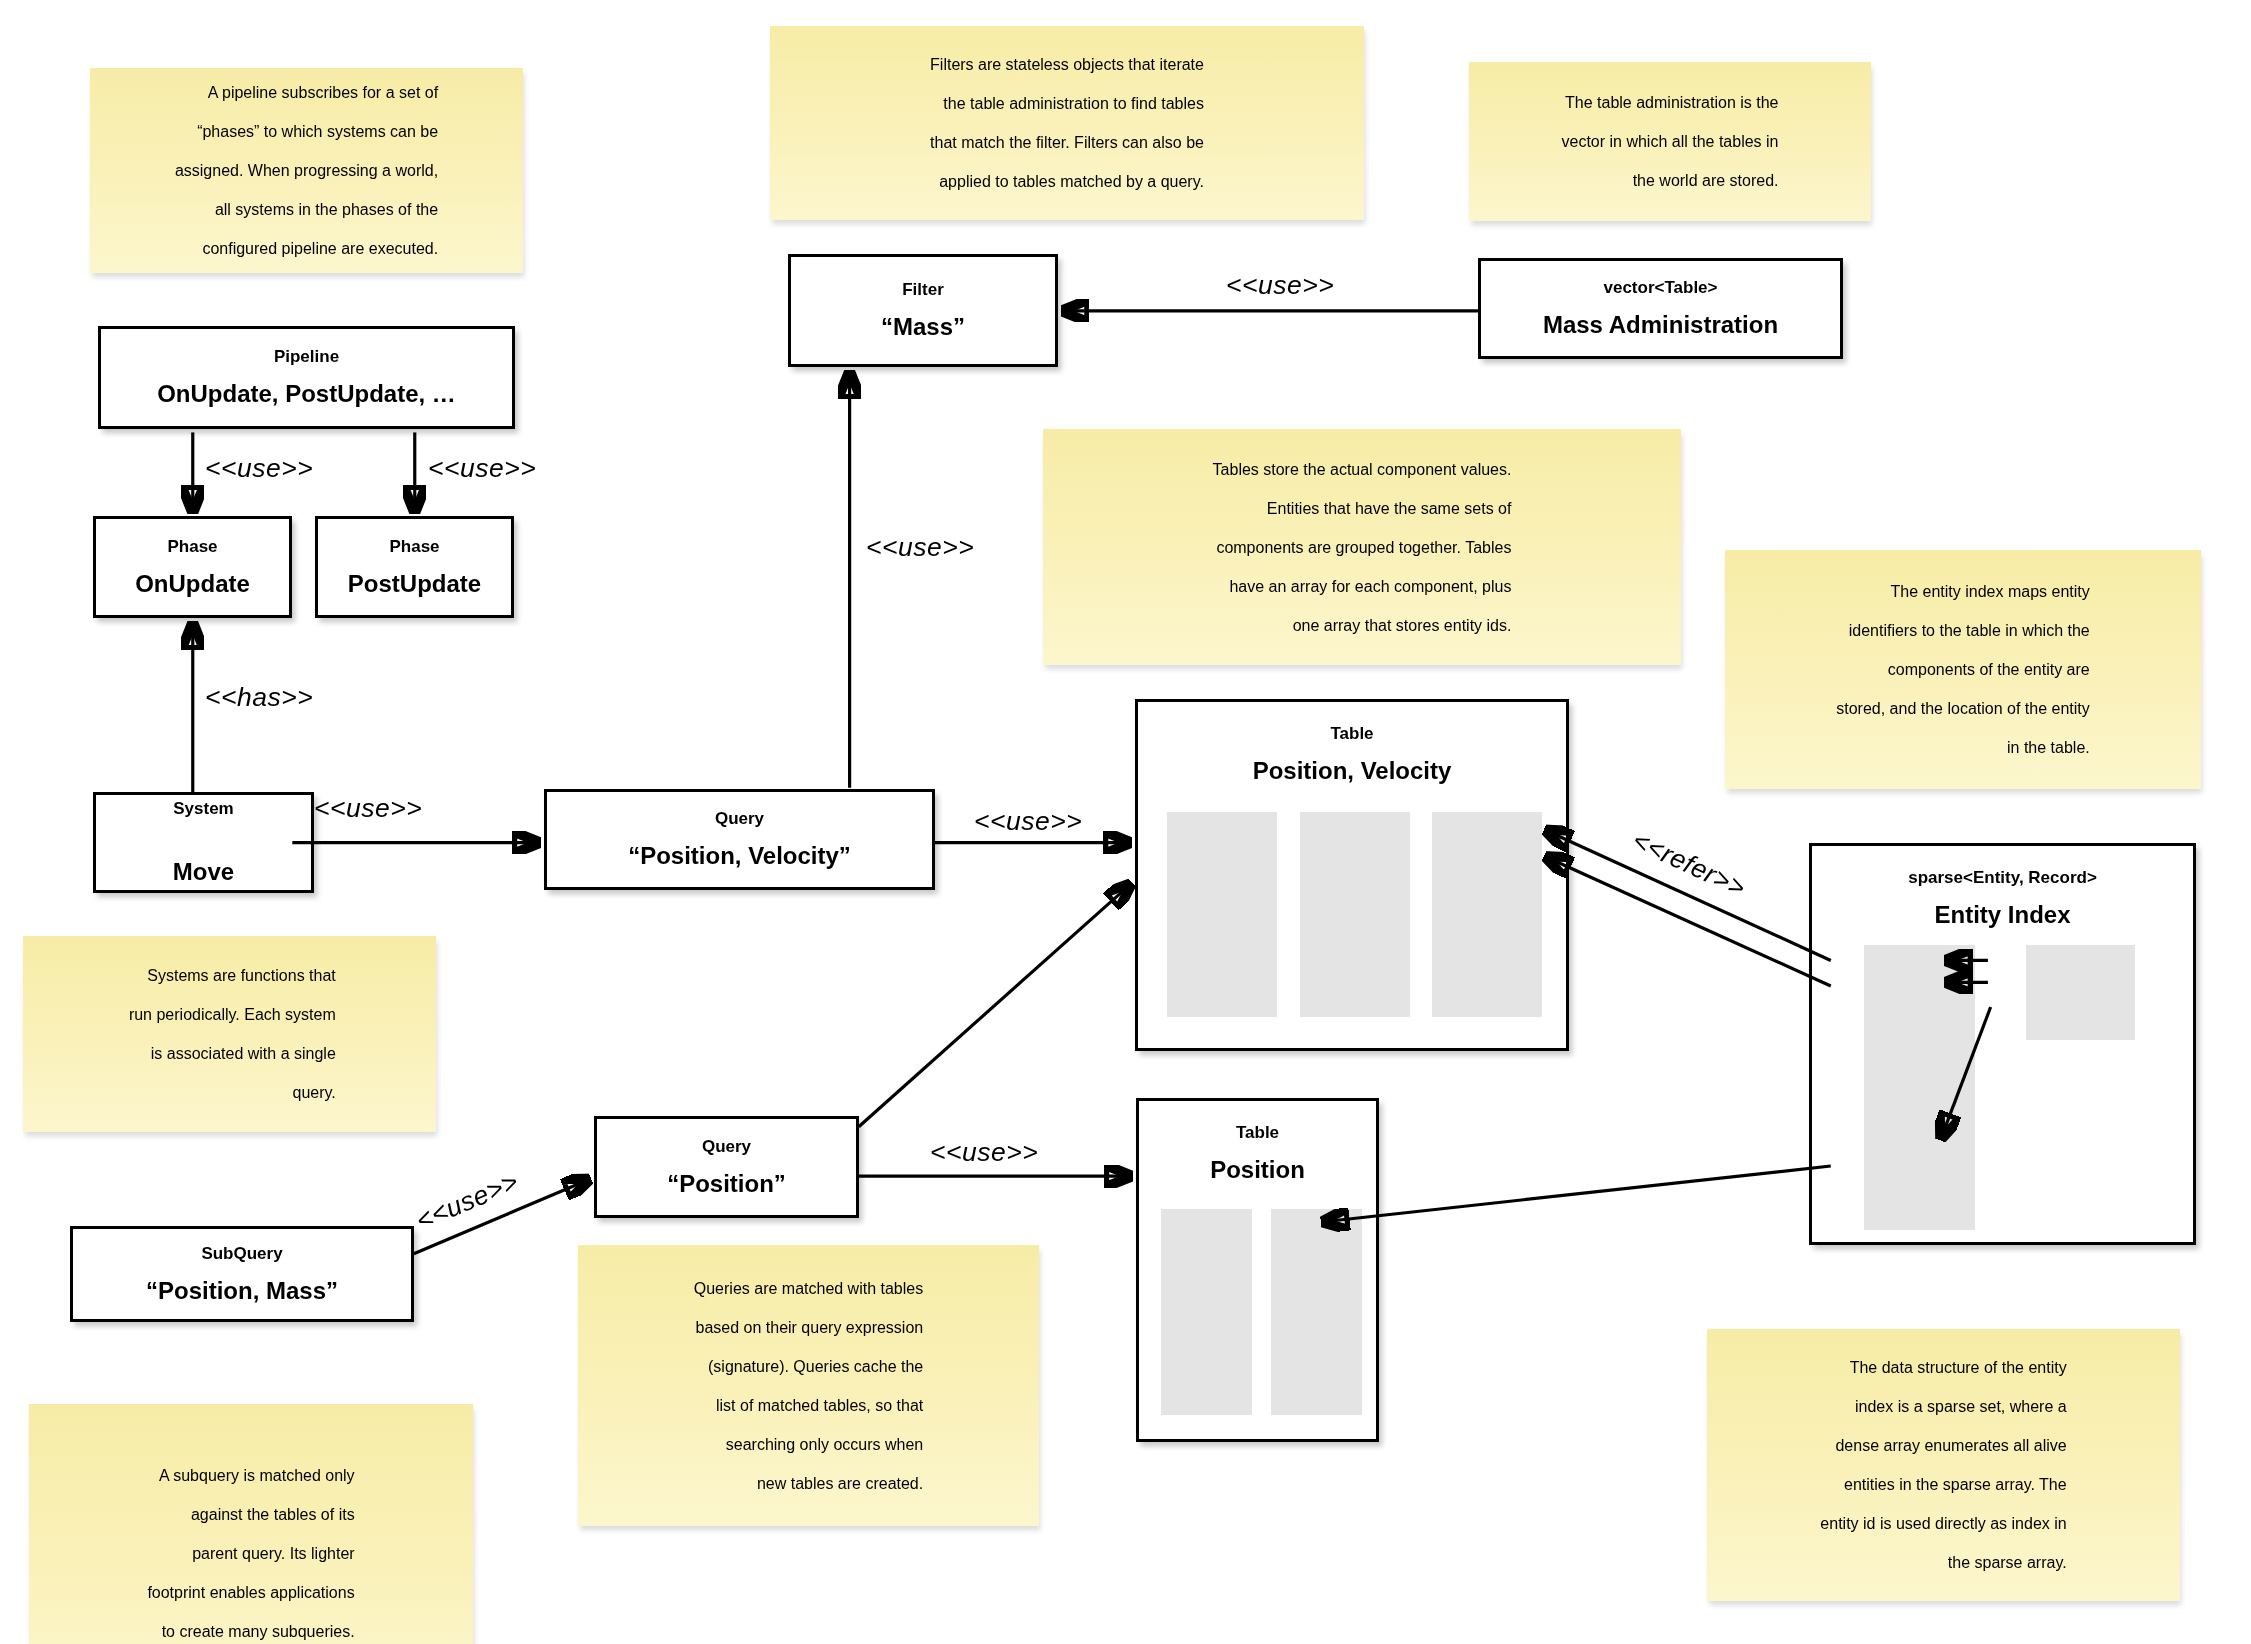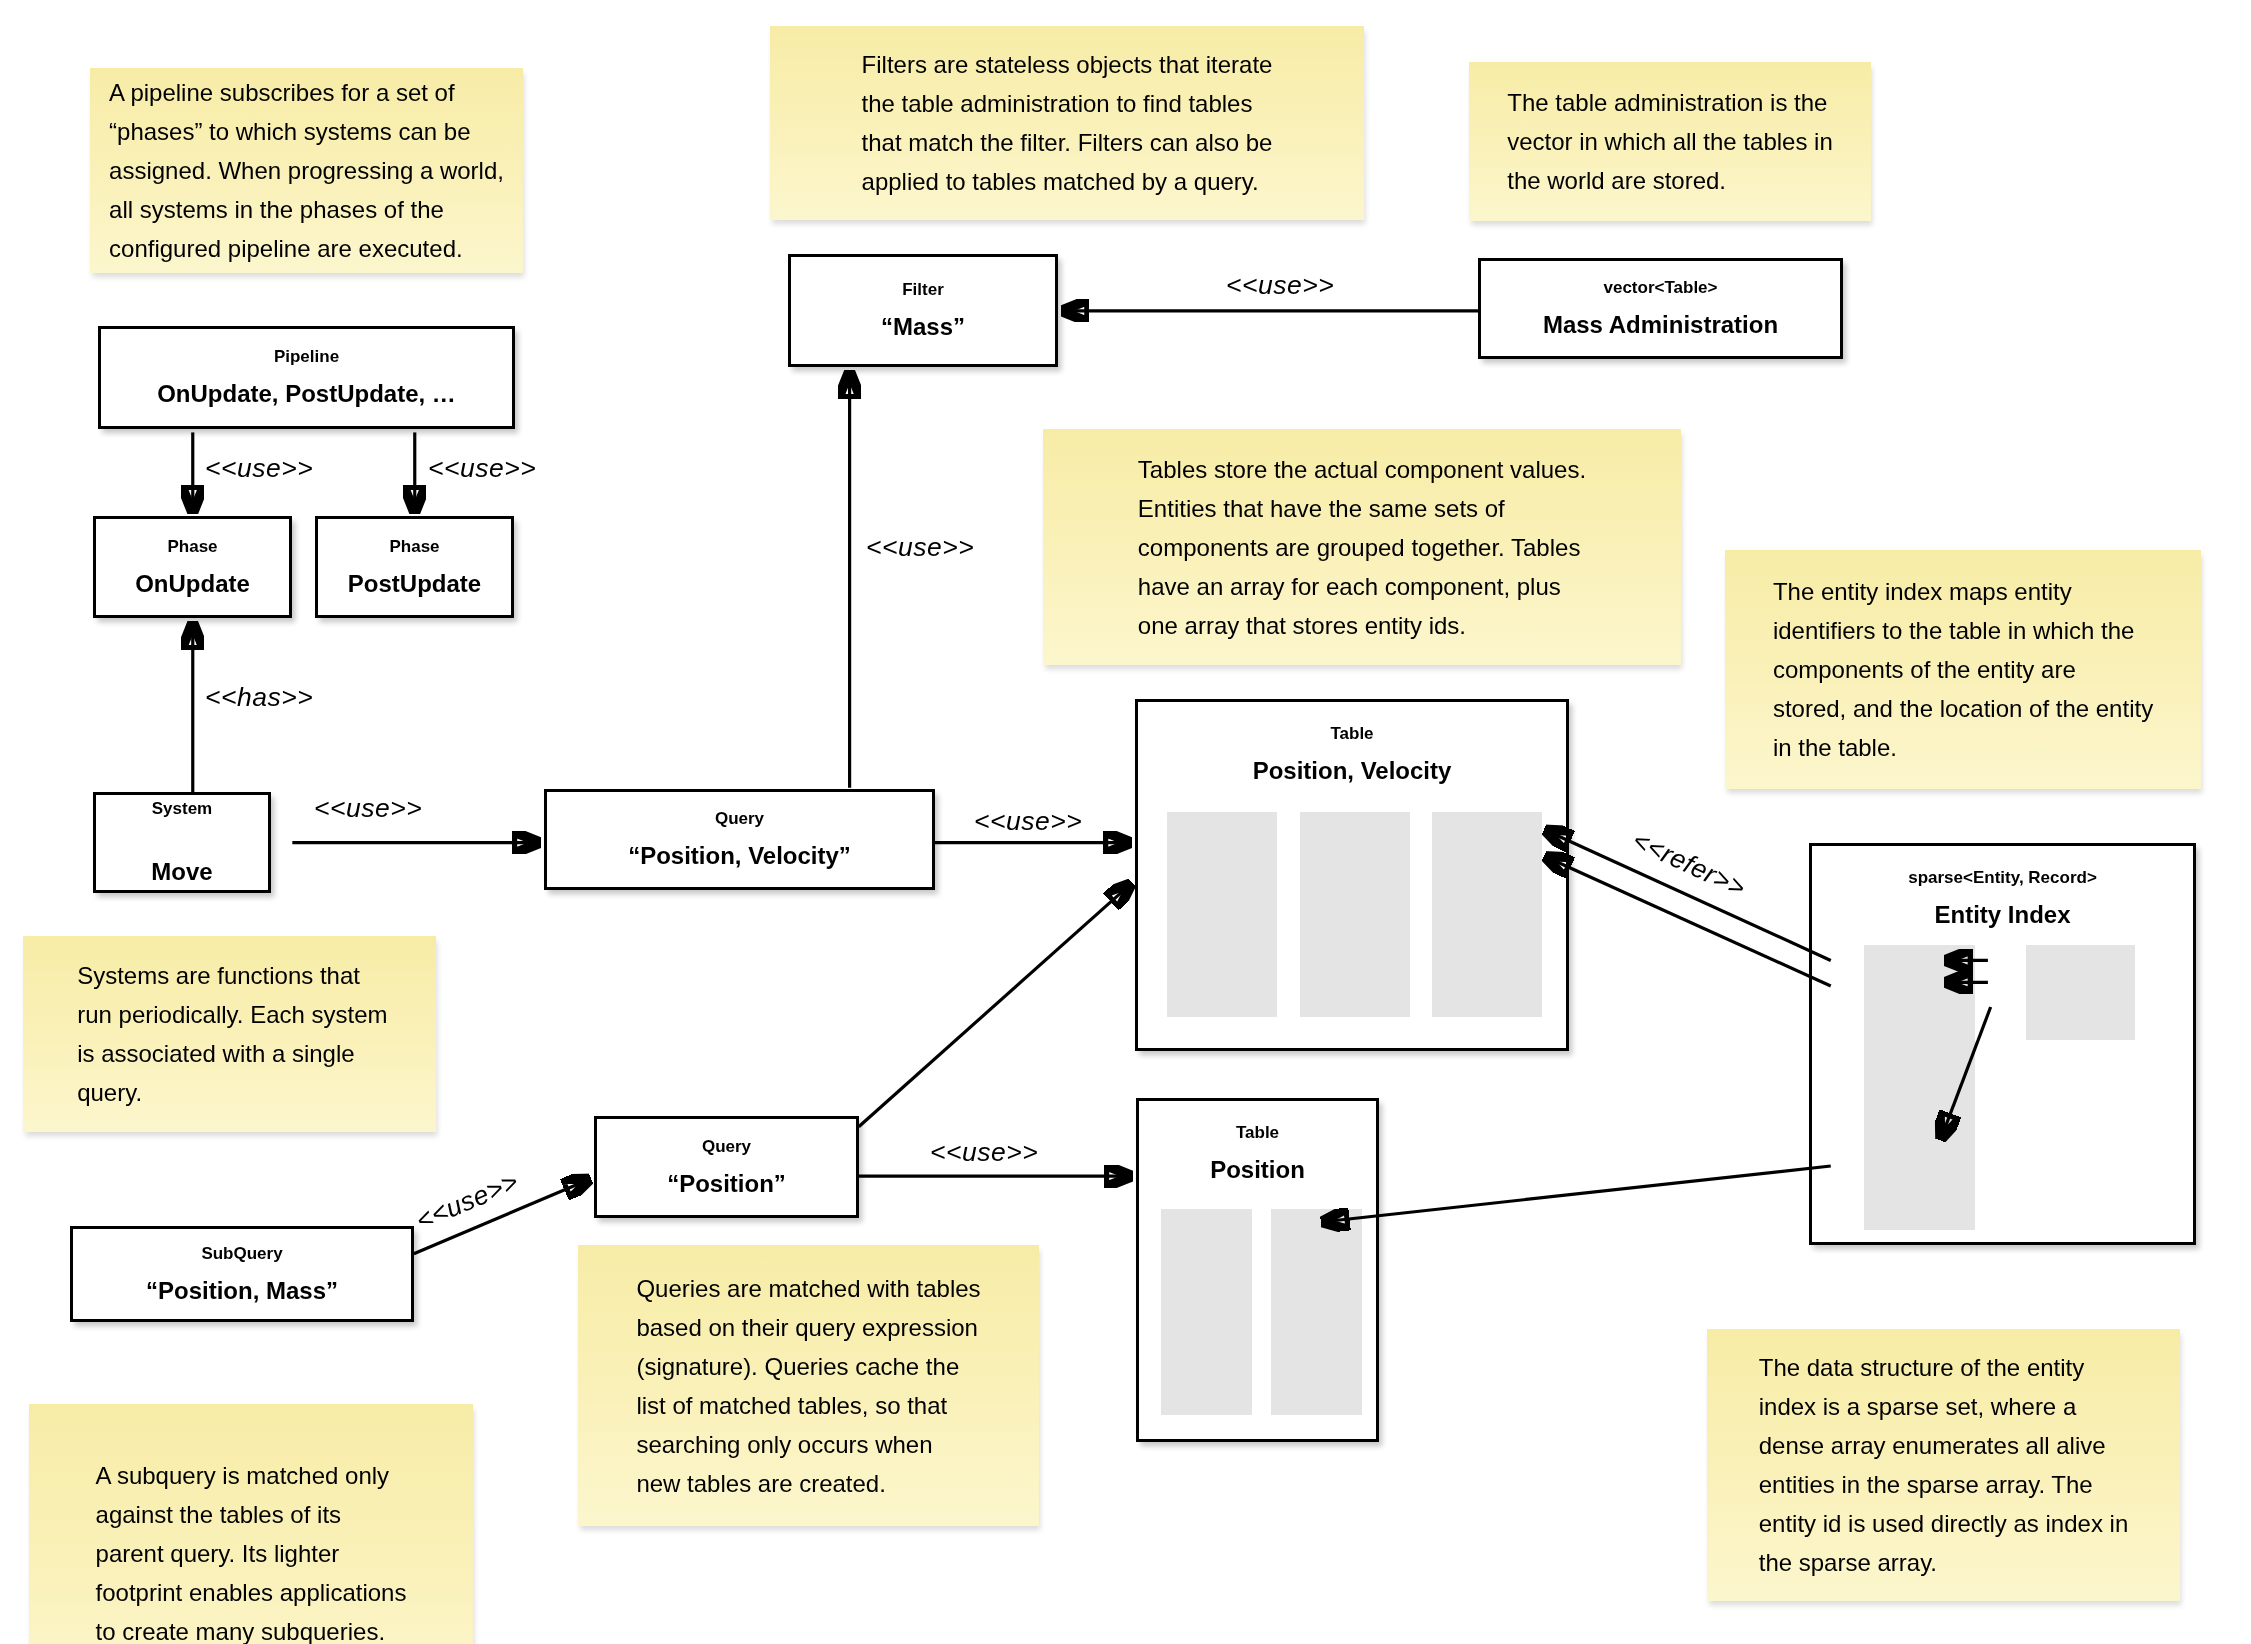--- a/index.html
+++ b/index.html
@@ -5,21 +5,21 @@
   html,body{margin:0;padding:0;background:#fff;}
   #canvas{
     position:relative;width:2251px;height:1645px;background:#ffffff;overflow:hidden;
     font-family:"Liberation Sans",sans-serif;color:#000;
   }
   .note{
     position:absolute;
     background:linear-gradient(180deg,#f7eca6 0%,#faf1ba 55%,#fcf6cd 100%);
     box-shadow:1.8px 4.6px 5.5px rgba(0,0,0,0.14);
     display:flex;align-items:center;justify-content:center;
-    text-align:left;font-size:24px;line-height:39px;
+    text-align:right;font-size:16px;line-height:39px;
     white-space:pre-line;padding:3.7px 7.3px;box-sizing:border-box;
   }
   .box{
     position:absolute;background:#fff;border:3.7px solid #000;box-sizing:border-box;
     box-shadow:3.7px 4.6px 5.5px rgba(0,0,0,0.22);
     display:flex;flex-direction:column;align-items:center;justify-content:center;
     text-align:center;
   }
   .box.top{justify-content:flex-start;padding-top:14.6px;}
   .box .hdr{font-size:17px;font-weight:bold;line-height:33px;}
@@ -90,21 +90,21 @@
   <div class="box" style="left:93px;top:516px;width:199px;height:102px;">
     <div class="hdr">Phase</div>
     <div class="ttl">OnUpdate</div>
   </div>
 
   <div class="box" style="left:315px;top:516px;width:199px;height:102px;">
     <div class="hdr">Phase</div>
     <div class="ttl">PostUpdate</div>
   </div>
 
-  <div class="box" style="left:93px;top:792px;width:178px;height:101px;gap:26px;">
+  <div class="box" style="left:93px;top:792px;width:221px;height:101px;gap:26px;">
     <div class="hdr">System</div>
     <div class="ttl">Move</div>
   </div>
 
   <div class="box" style="left:544px;top:789px;width:391px;height:101px;">
     <div class="hdr">Query</div>
     <div class="ttl">“Position, Velocity”</div>
   </div>
 
   <div class="box" style="left:594px;top:1116px;width:265px;height:102px;">

